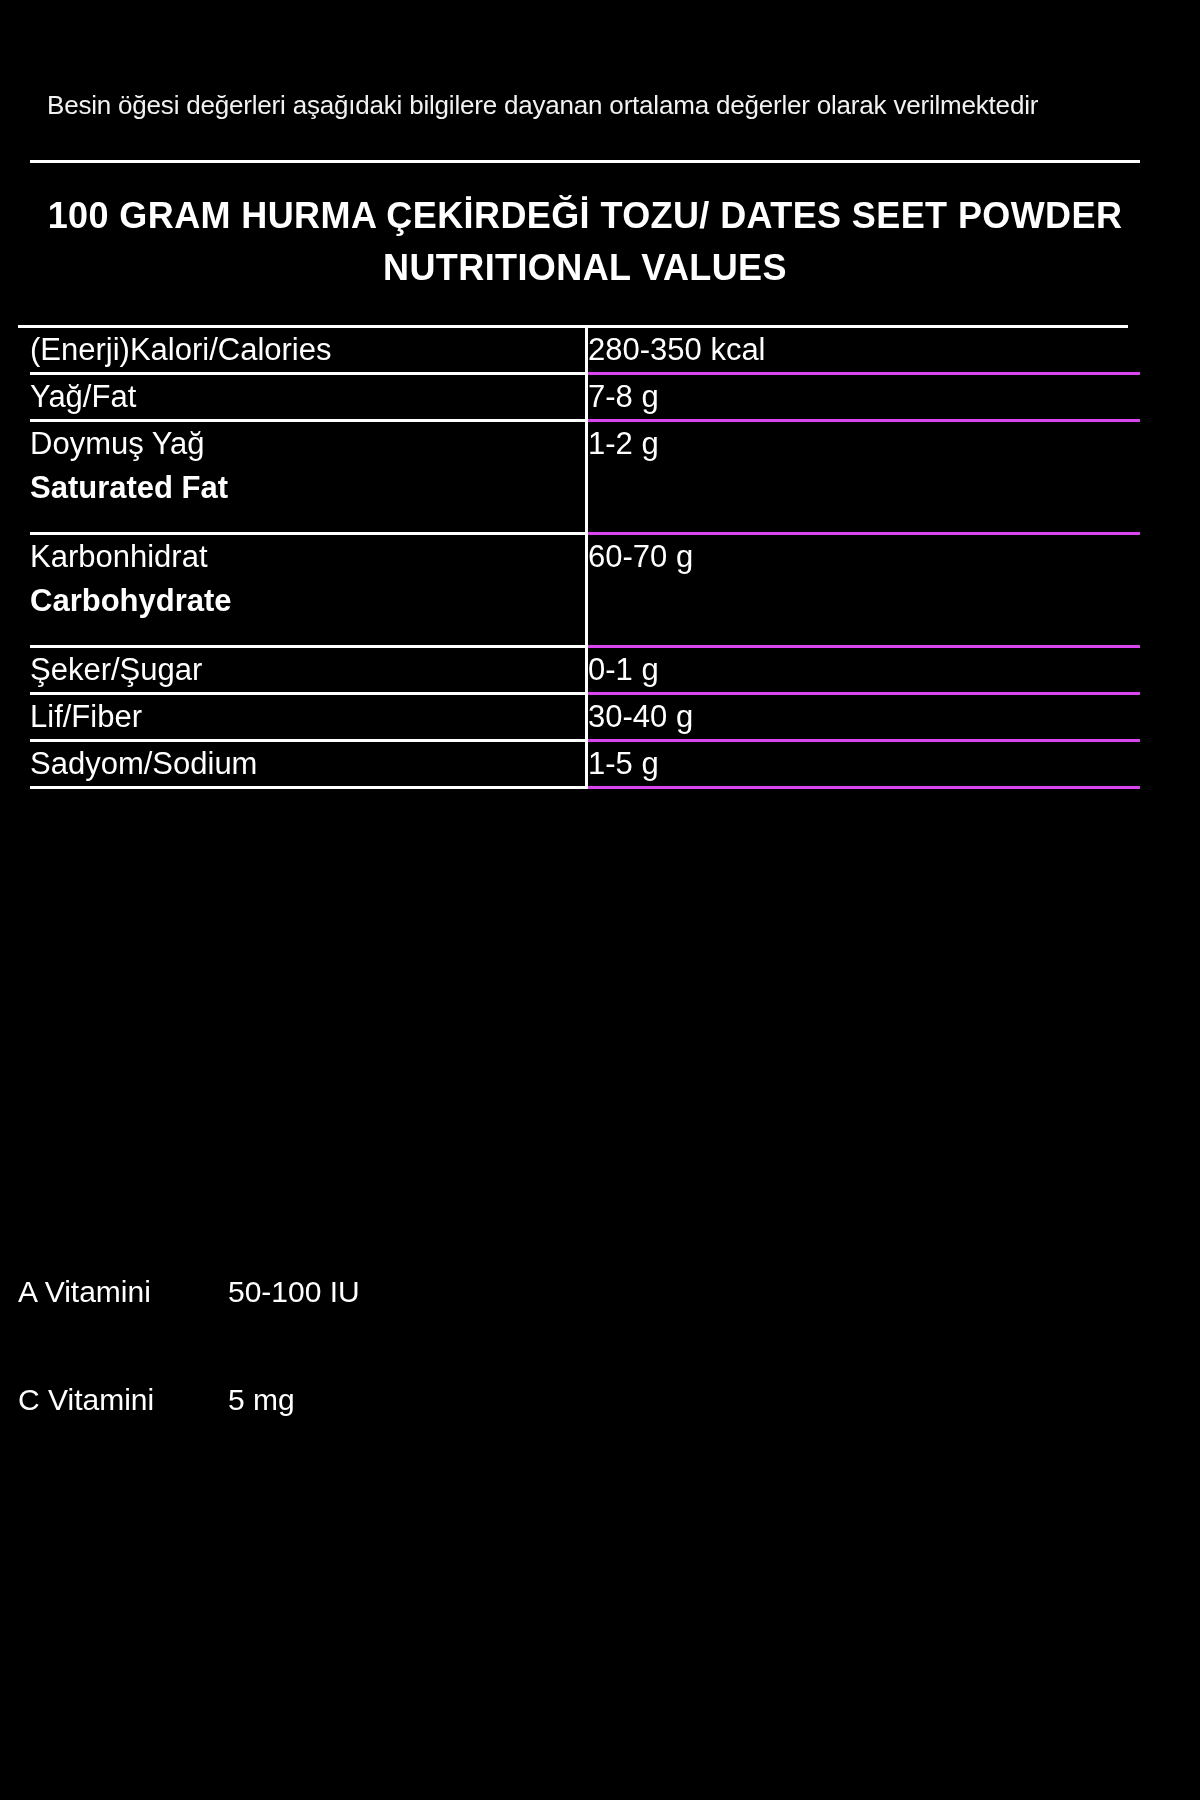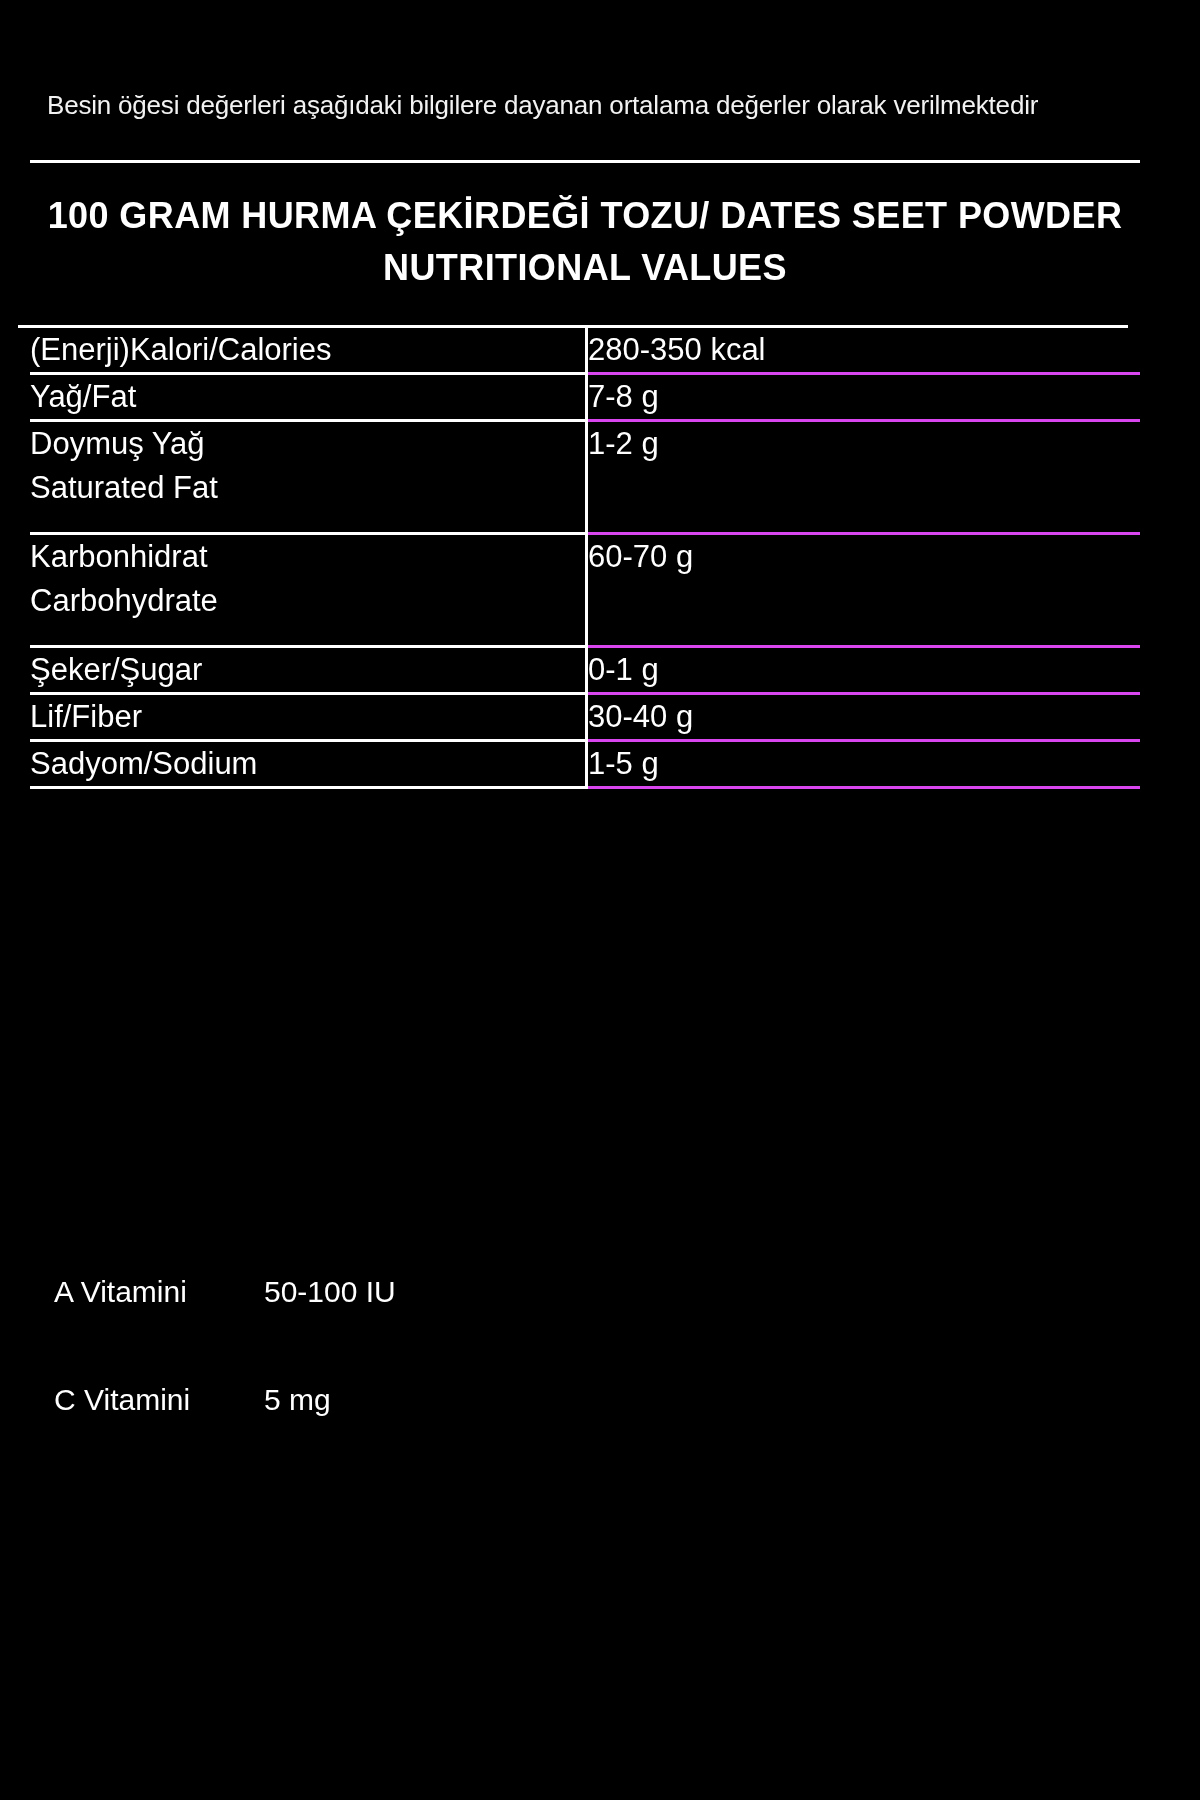--- a/index.html
+++ b/index.html
@@ -98,27 +98,27 @@
   }
   tr.row-tall td.name-cell,
   tr.row-tall td.value-cell {
     height: 110px;
   }
   .name-text {
     display: block;
   }
   .name-sub {
     display: block;
+    font-weight: bold;
   }
   .vitamins {
     position: absolute;
     top: 1272px;
     left: 18px;
     width: 1110px;
-    margin-left: 36px;
   }
   .vitamin-row {
     display: flex;
     align-items: baseline;
     height: 108px;
     font-size: 30px;
     line-height: 40px;
     color: #ffffff;
   }
   .vitamin-name {

